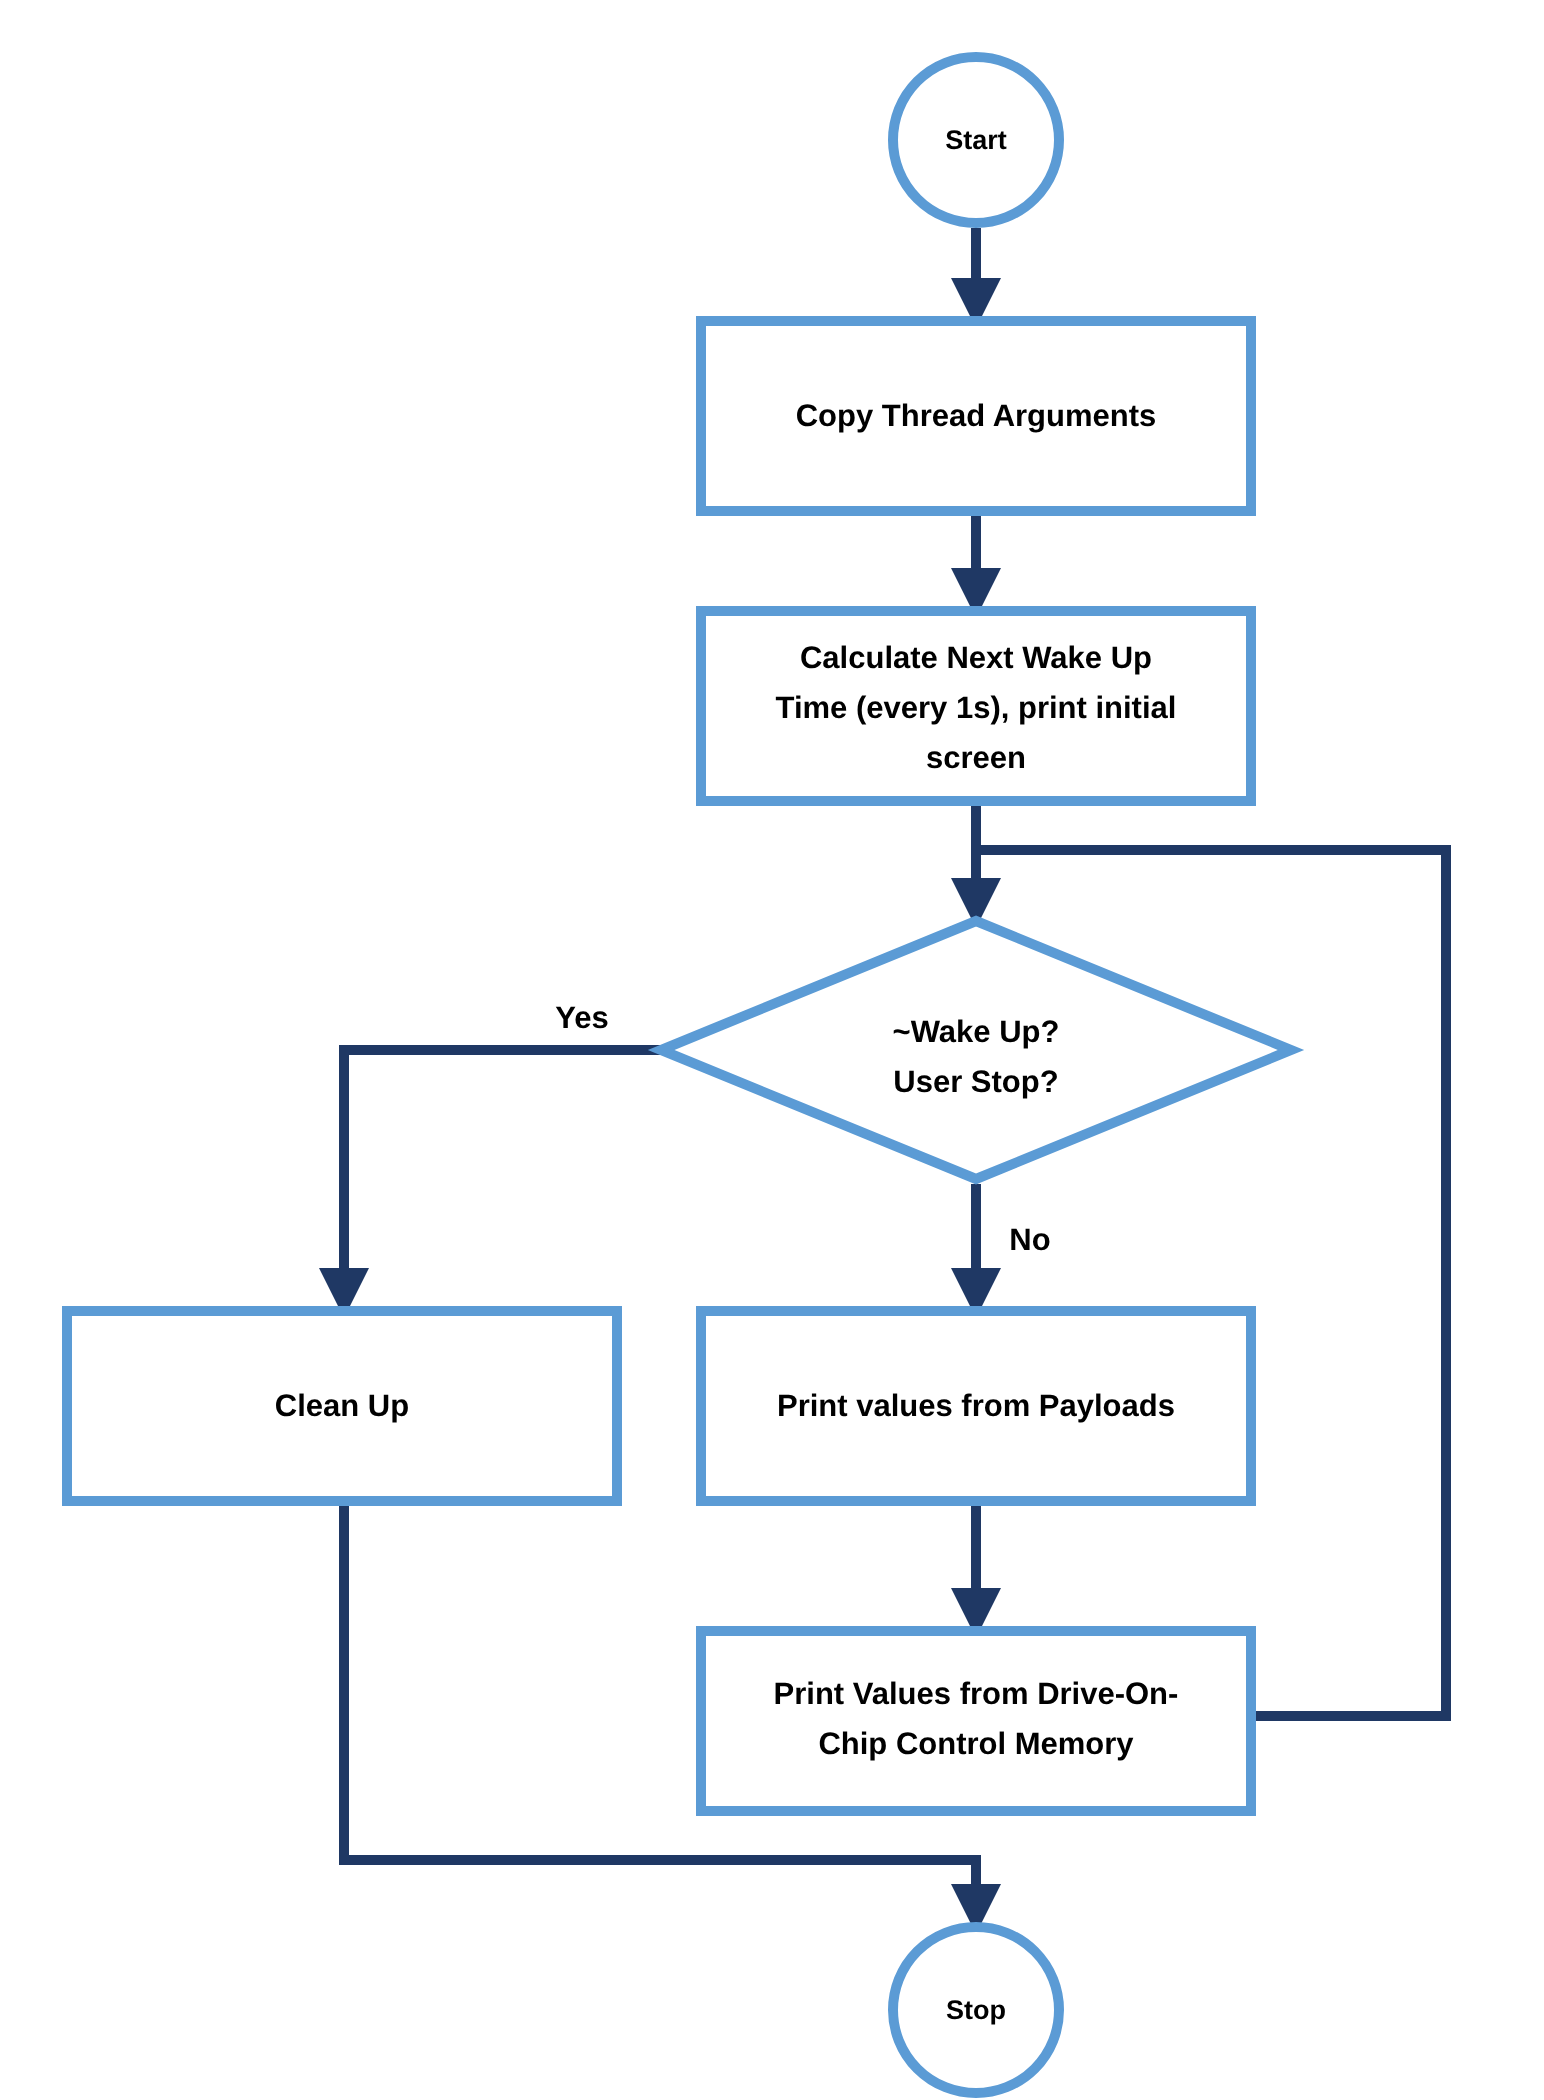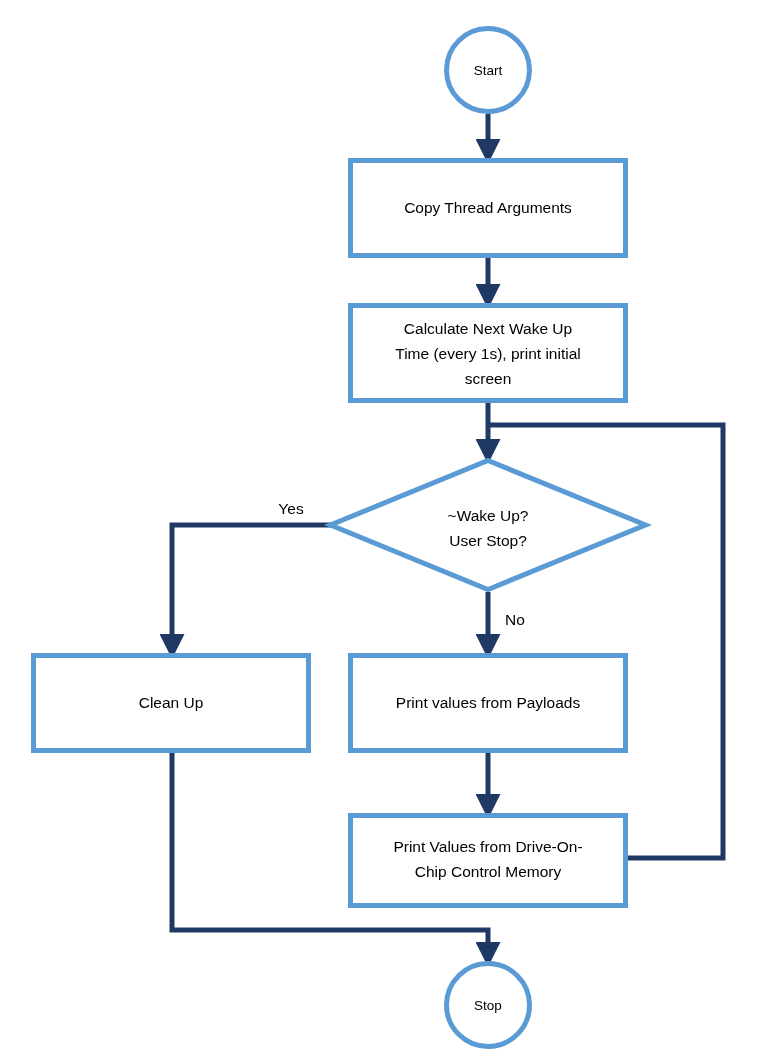--- a/index.html
+++ b/index.html
@@ -10,20 +10,21 @@
   body {
     width: 772px;
     height: 1050px;
     font-family: "Liberation Sans", sans-serif;
     overflow: hidden;
   }
   #flowchart-root {
     position: relative;
     width: 772px;
     height: 1050px;
+    font-weight: bold;
   }
   svg.flow-canvas {
     position: absolute;
     top: 0;
     left: 0;
     width: 772px;
     height: 1050px;
   }
   .node-shape {
     fill: #ffffff;

